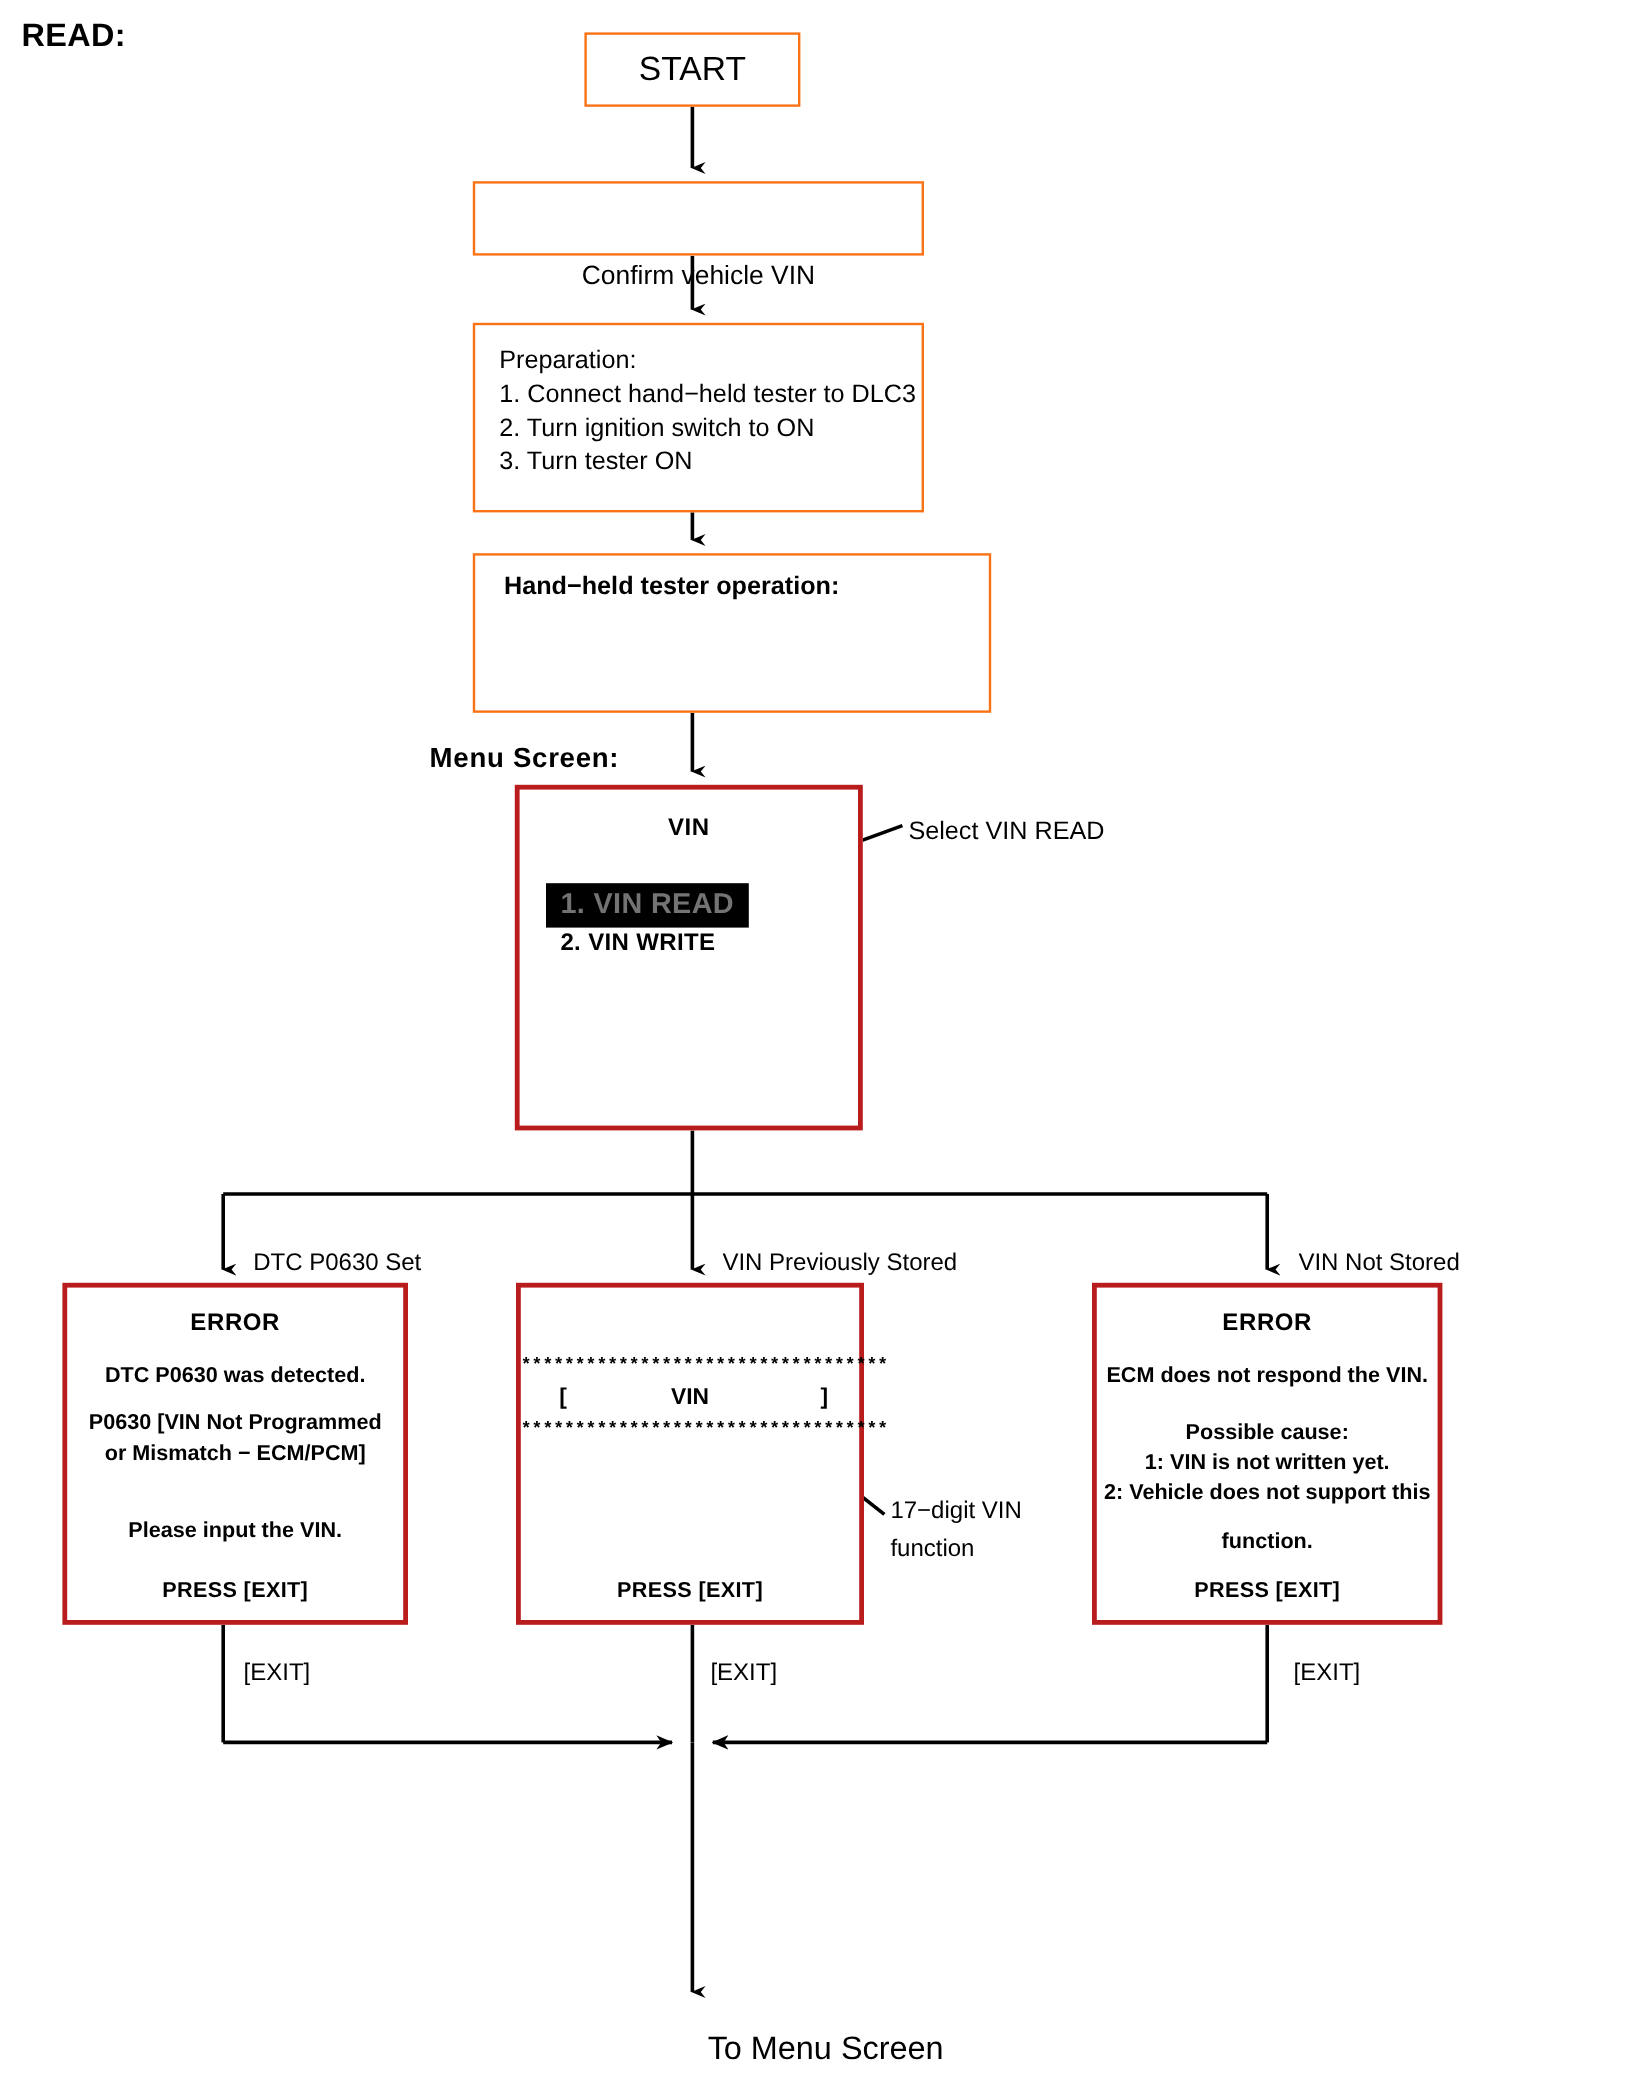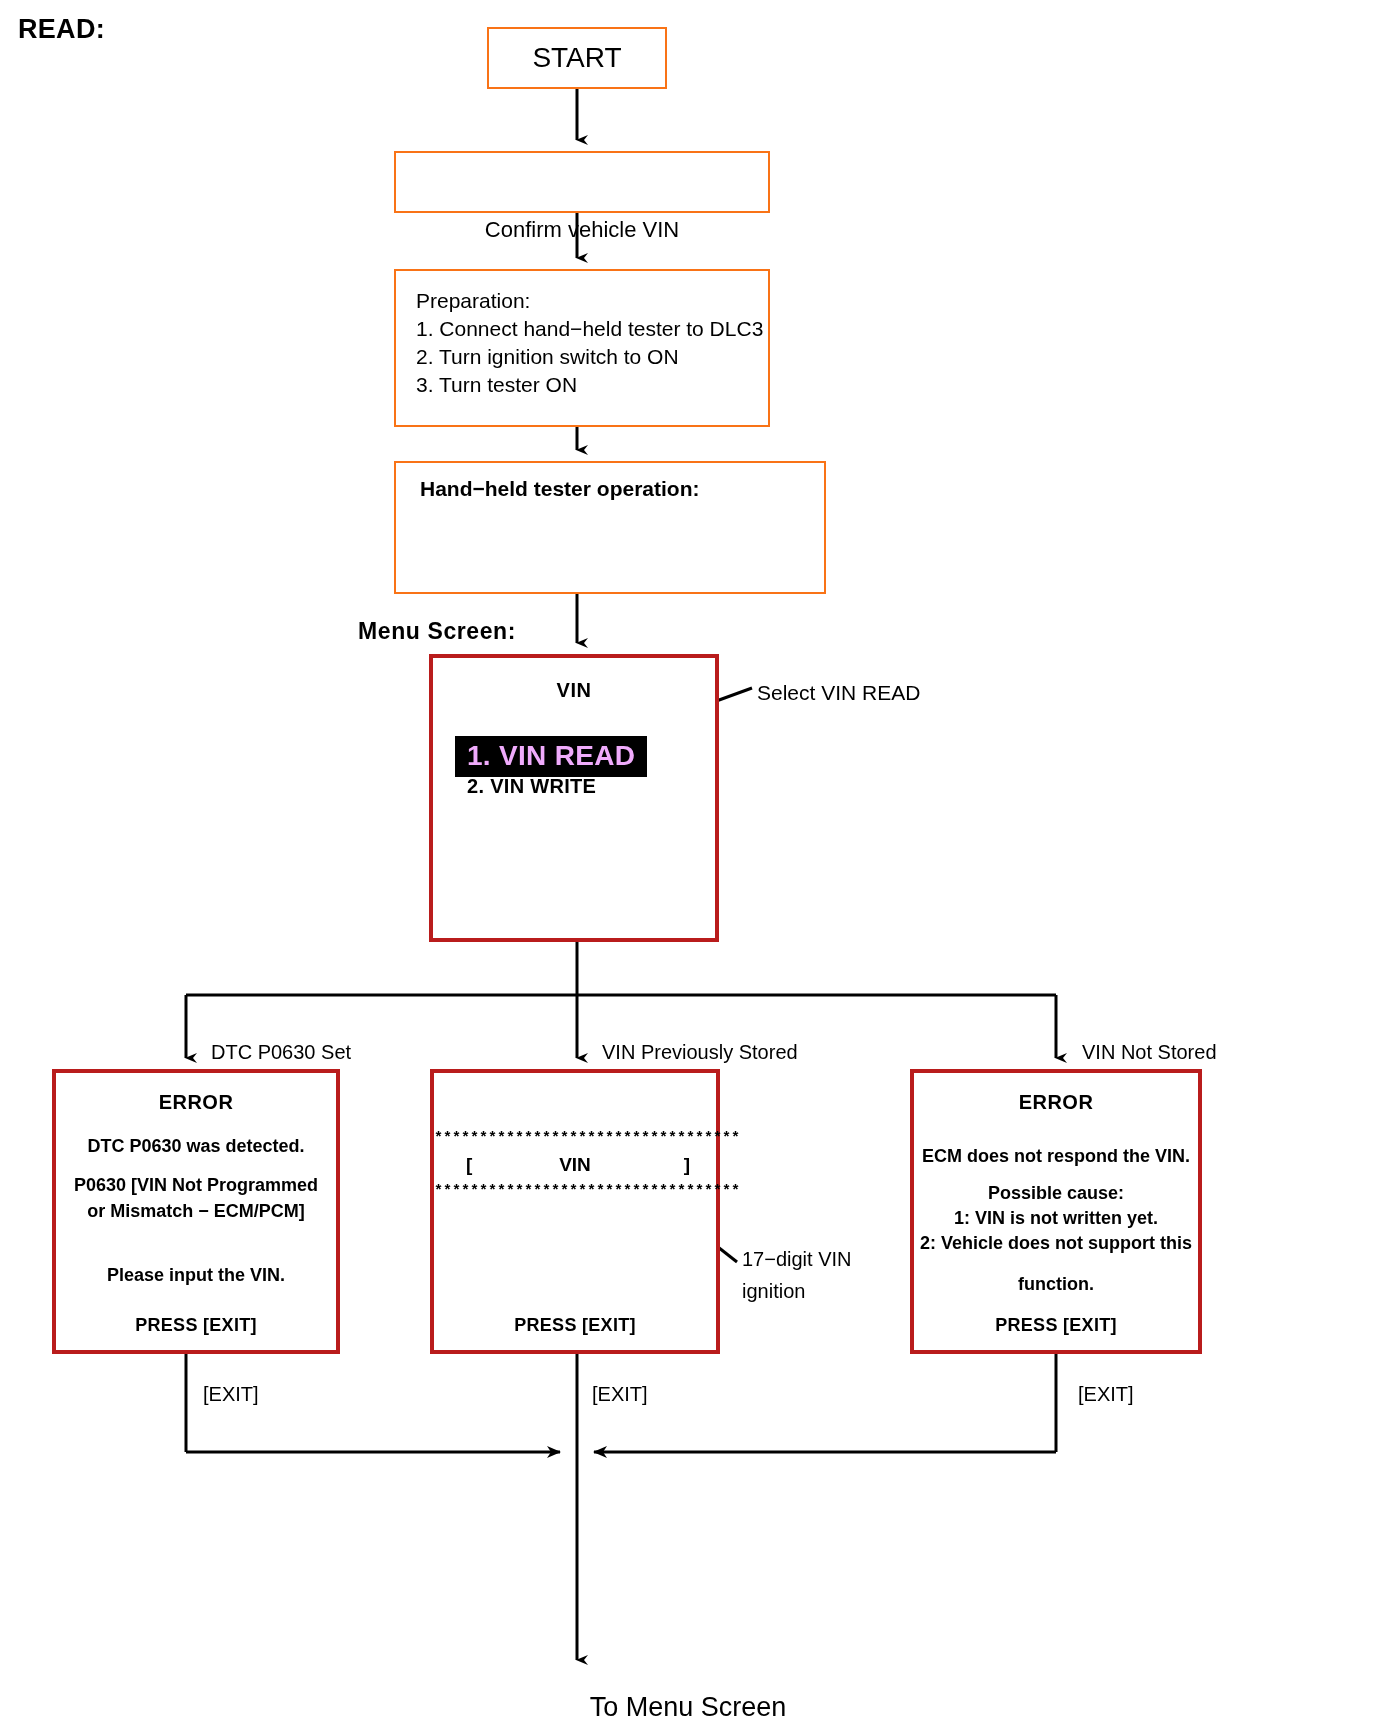--- a/index.html
+++ b/index.html
@@ -113,22 +113,22 @@
     left: 0; right: 0; top: 21px;
     text-align: center;
     font-size: 20px;
     font-weight: bold;
     letter-spacing: 0.5px;
   }
   #vin-read-item {
     position: absolute;
     left: 22px; top: 78px;
     background: #000;
-    color: #f0abfc;
-    font-size: 28px;
+    color: #737373;
+    font-size: 24px;
     font-weight: bold;
     padding: 4px 12px 5px 12px;
     letter-spacing: 0.3px;
   }
   #vin-write-item {
     position: absolute;
     left: 34px; top: 117px;
     font-size: 20px;
     font-weight: bold;
     letter-spacing: 0.3px;
@@ -199,21 +199,21 @@
     top: 81px;
     font-size: 19px;
     font-weight: bold;
     display: flex;
     justify-content: space-between;
     align-items: center;
   }
   #mid-vin-word { flex: 1; text-align: center; margin-left: -6px; }
 
   
-  #right-l1 { top: 71px; }
+  #right-l1 { top: 61px; }
   #right-l2 { top: 108px; }
   #right-l3 { top: 133px; }
   #right-l4 { top: 158px; }
   #right-l5 { top: 199px; }
 
   
   .branch-label {
     font-size: 20px;
   }
   #branch-left-label  { left: 211px;  top: 1041px; }
@@ -345,21 +345,21 @@
     <span>[</span>
     <span id="mid-vin-word">VIN</span>
     <span>]</span>
   </div>
   <div class="stars" id="mid-stars-bot">**********************************</div>
   <div class="press-exit">PRESS [EXIT]</div>
 </div>
 
 <div class="abs" id="vin17-label">
   <div>17−digit VIN</div>
-  <div>ignition</div>
+  <div>function</div>
 </div>
 
 <div class="abs screen" id="right-screen">
   <div class="screen-title">ERROR</div>
   <div class="screen-line" id="right-l1">ECM does not respond the VIN.</div>
   <div class="screen-line" id="right-l2">Possible cause:</div>
   <div class="screen-line" id="right-l3">1: VIN is not written yet.</div>
   <div class="screen-line" id="right-l4">2: Vehicle does not support this</div>
   <div class="screen-line" id="right-l5">function.</div>
   <div class="press-exit">PRESS [EXIT]</div>

